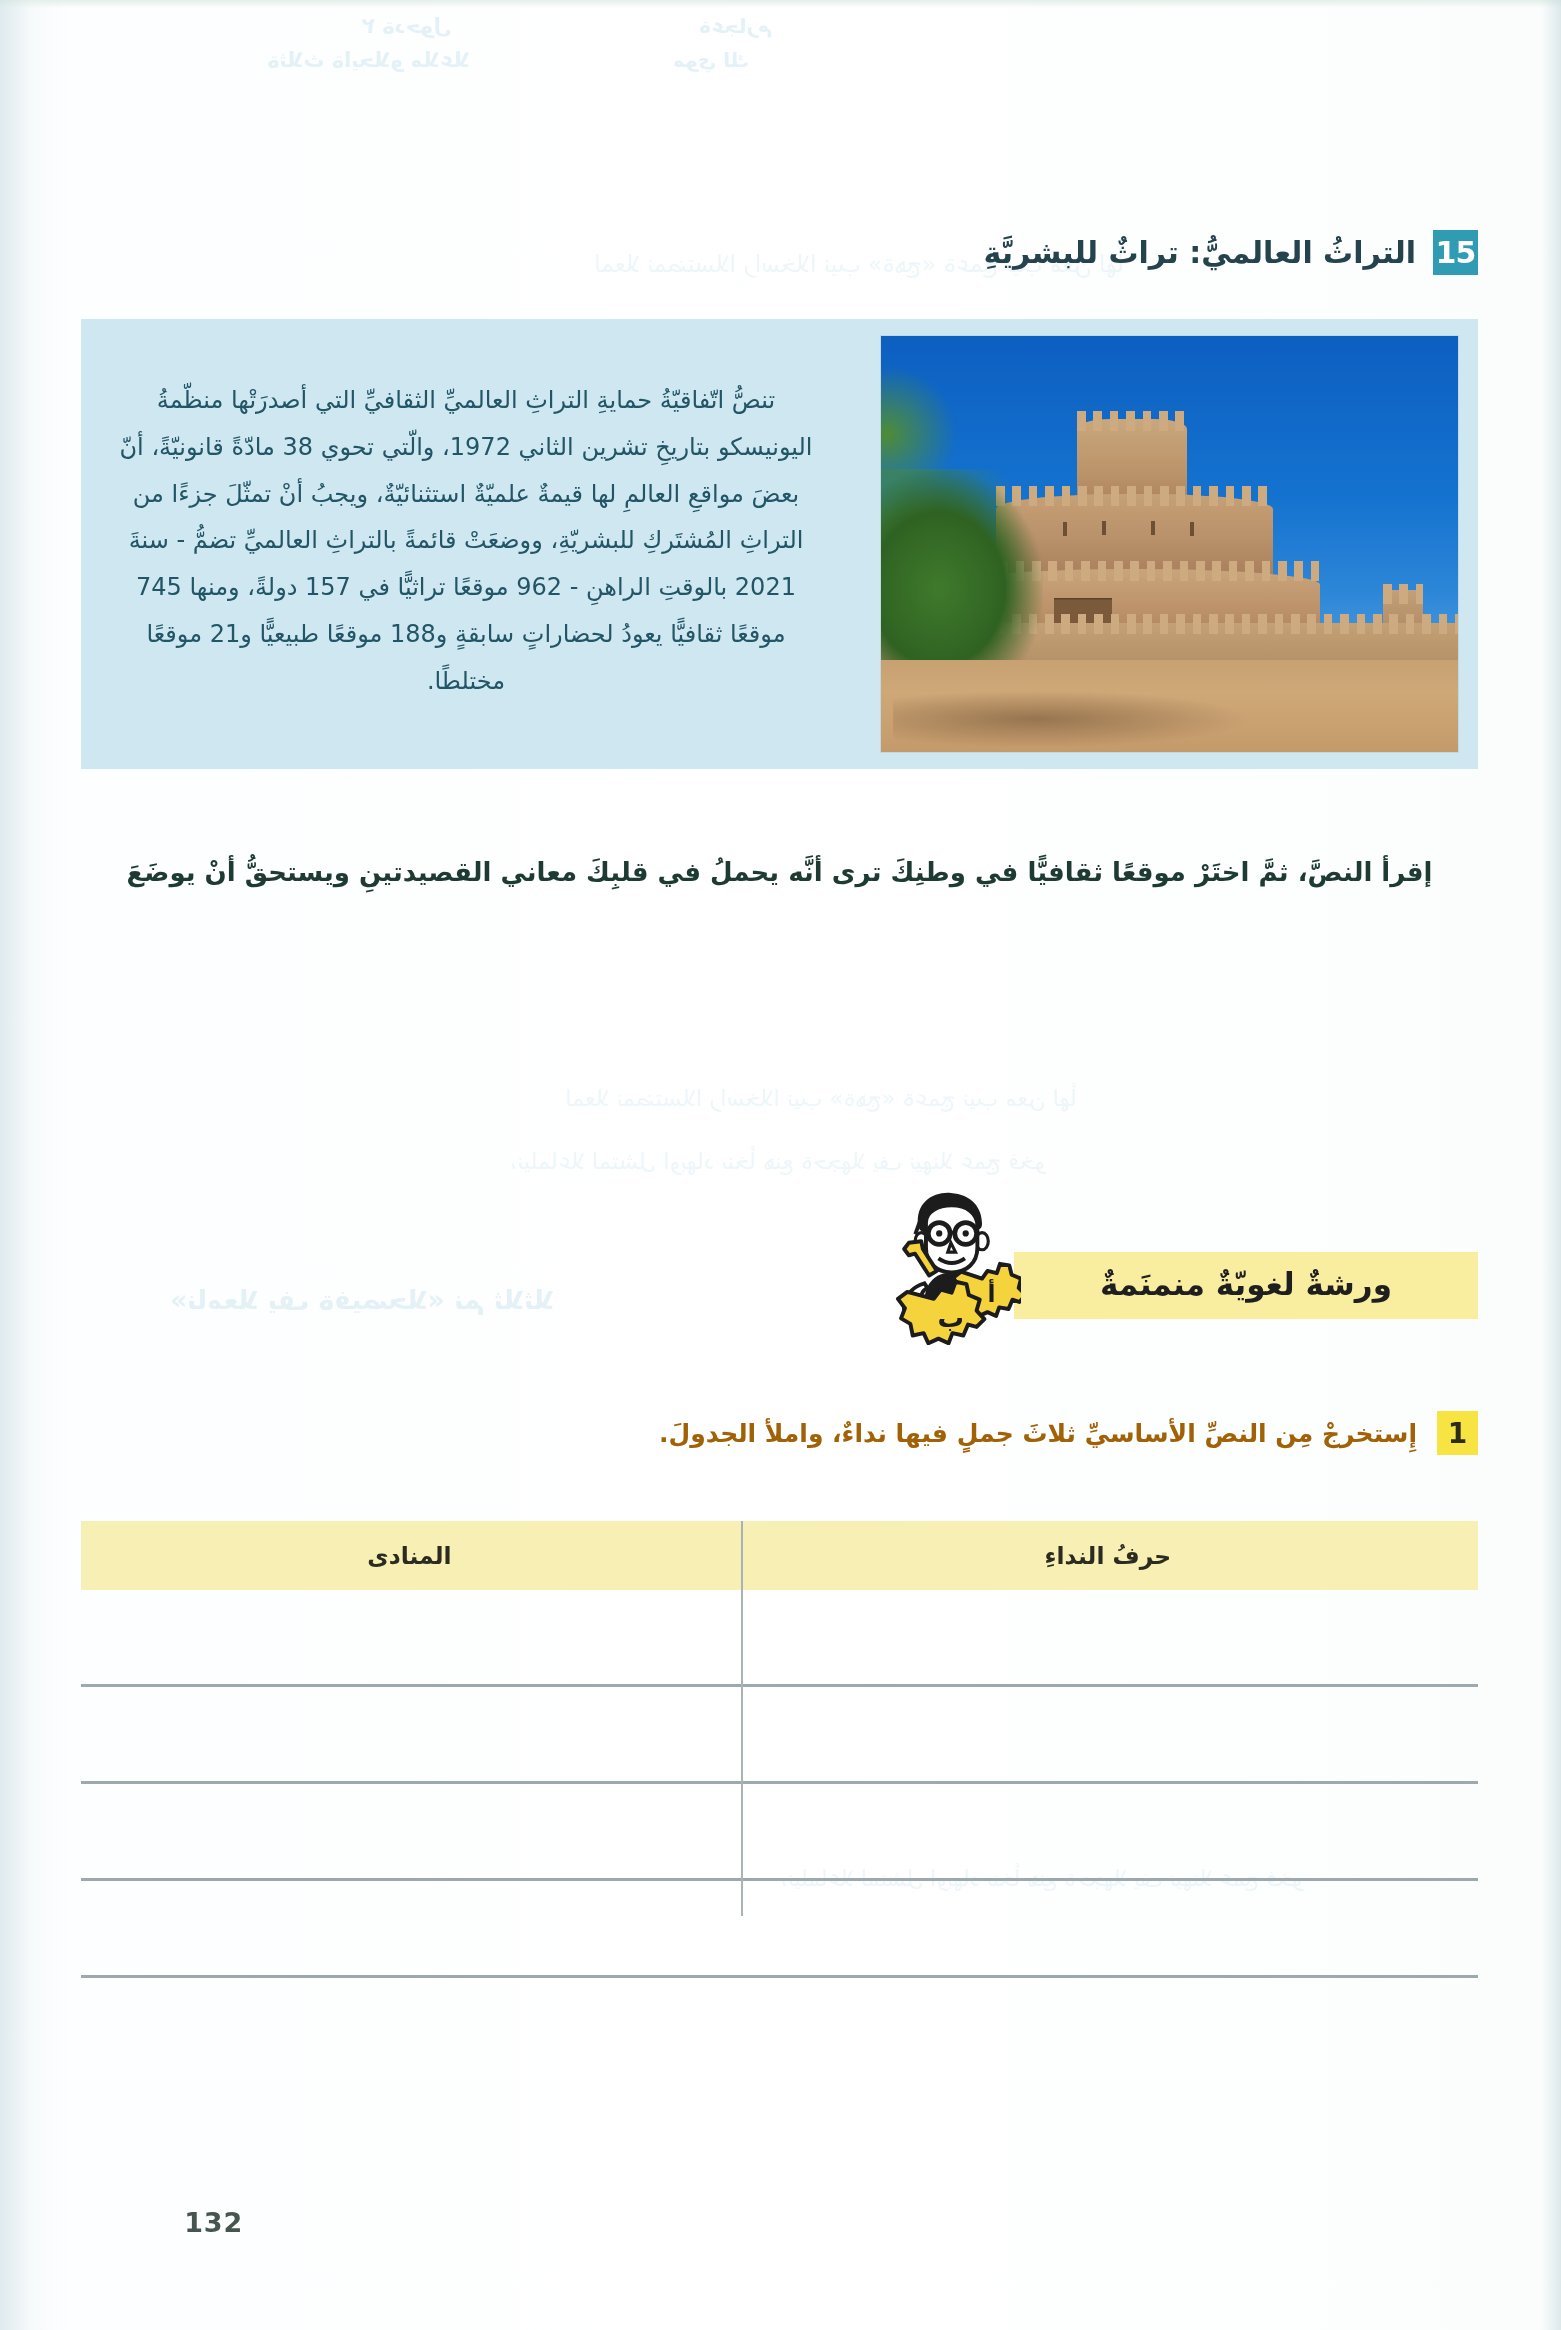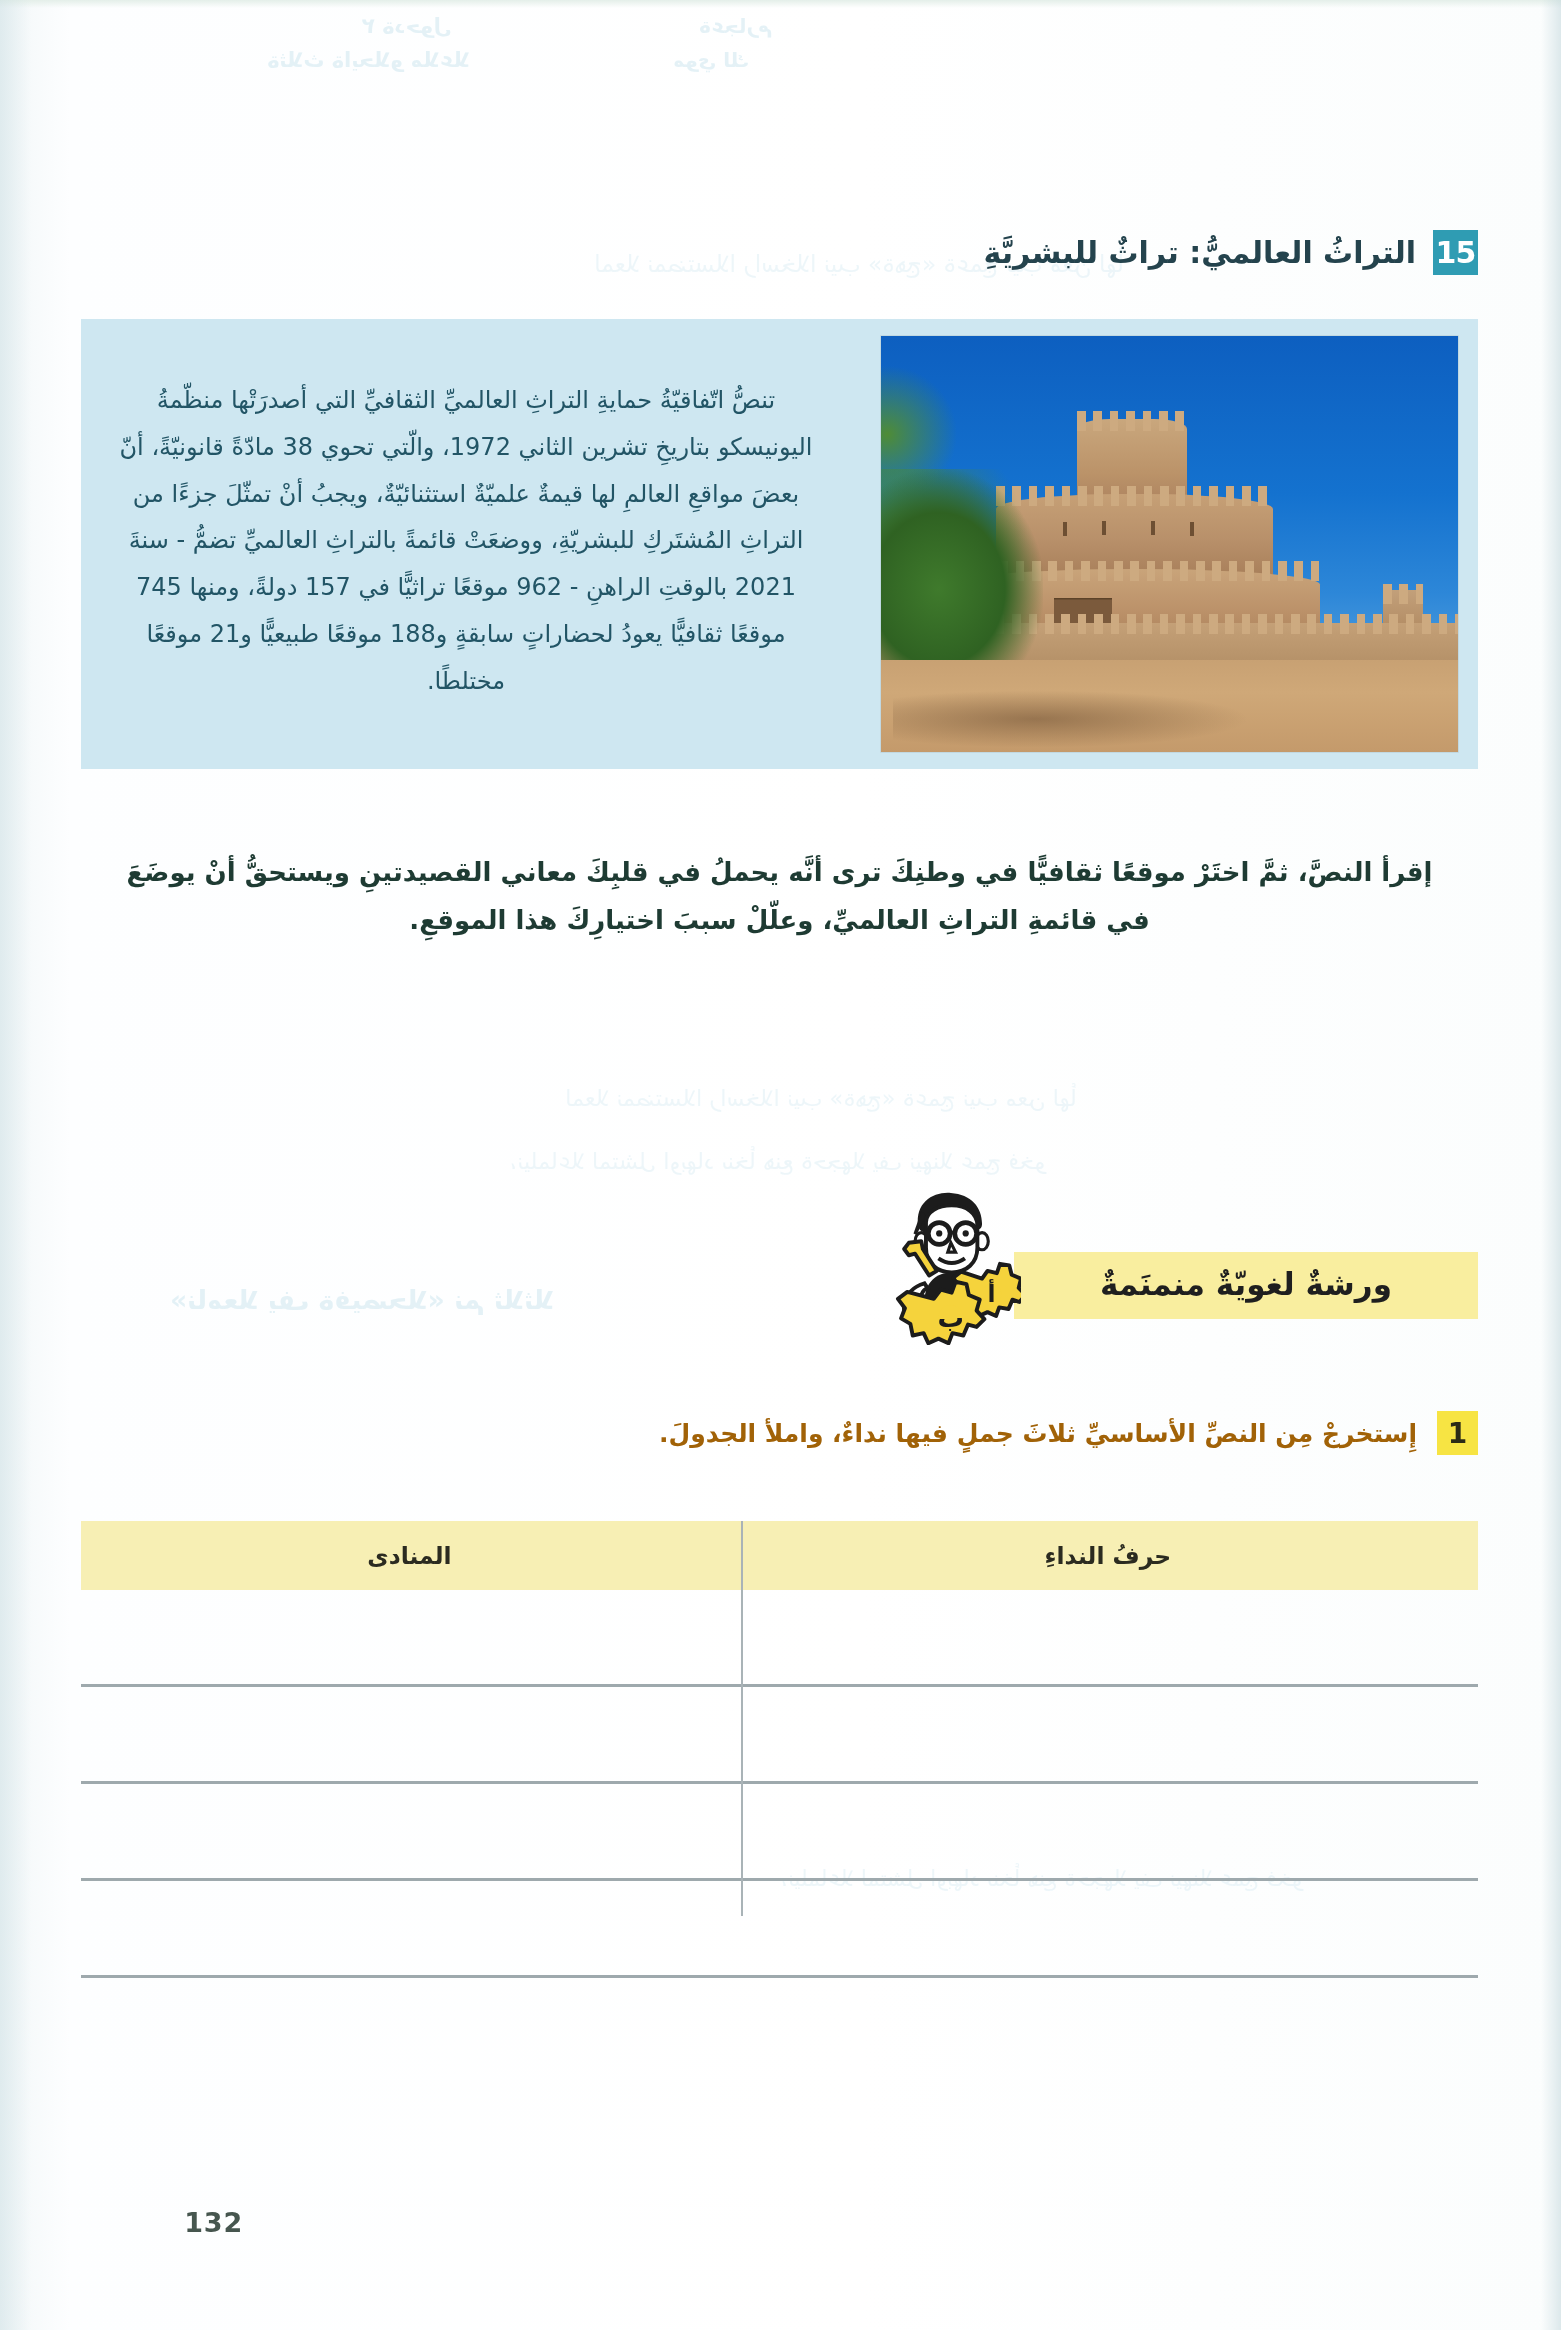--- a/index.html
+++ b/index.html
@@ -380,21 +380,20 @@
         <div class="ground"></div>
         <div class="ground-shadow"></div>
       </div>
     </div>
 
     <div class="info-text">تنصُّ اتّفاقيّةُ حمايةِ التراثِ العالميِّ الثقافيِّ التي أصدرَتْها منظّمةُ اليونيسكو بتاريخِ تشرين الثاني 1972، والّتي تحوي 38 مادّةً قانونيّةً، أنّ بعضَ مواقعِ العالمِ لها قيمةٌ علميّةٌ استثنائيّةٌ، ويجبُ أنْ تمثّلَ جزءًا من التراثِ المُشتَركِ للبشريّةِ، ووضعَتْ قائمةً بالتراثِ العالميِّ تضمُّ - سنةَ 2021 بالوقتِ الراهنِ - 962 موقعًا تراثيًّا في 157 دولةً، ومنها 745 موقعًا ثقافيًّا يعودُ لحضاراتٍ سابقةٍ و188 موقعًا طبيعيًّا و21 موقعًا مختلطًا.</div>
   </div>
 
   <div class="prompt">
     <div>إقرأ النصَّ، ثمَّ اختَرْ موقعًا ثقافيًّا في وطنِكَ ترى أنَّه يحملُ في قلبِكَ معاني القصيدتينِ ويستحقُّ أنْ يوضَعَ</div>
-    <div>في قائمةِ التراثِ العالميِّ، وعلّلْ سببَ اختيارِكَ هذا الموقعِ.</div>
   </div>
 
   <div class="banner-row">
     <div class="banner">
       <div class="banner-title">ورشةٌ لغويّةٌ منمنَمةٌ</div>
     </div>
 
     <div class="mascot">
       <svg viewBox="0 0 190 205" width="148" height="160">
 

